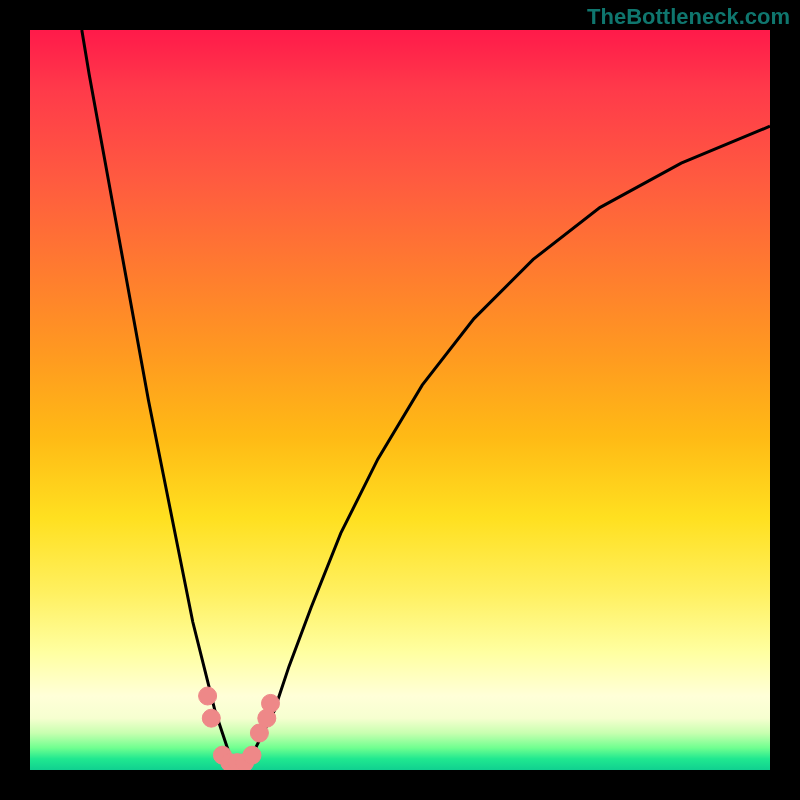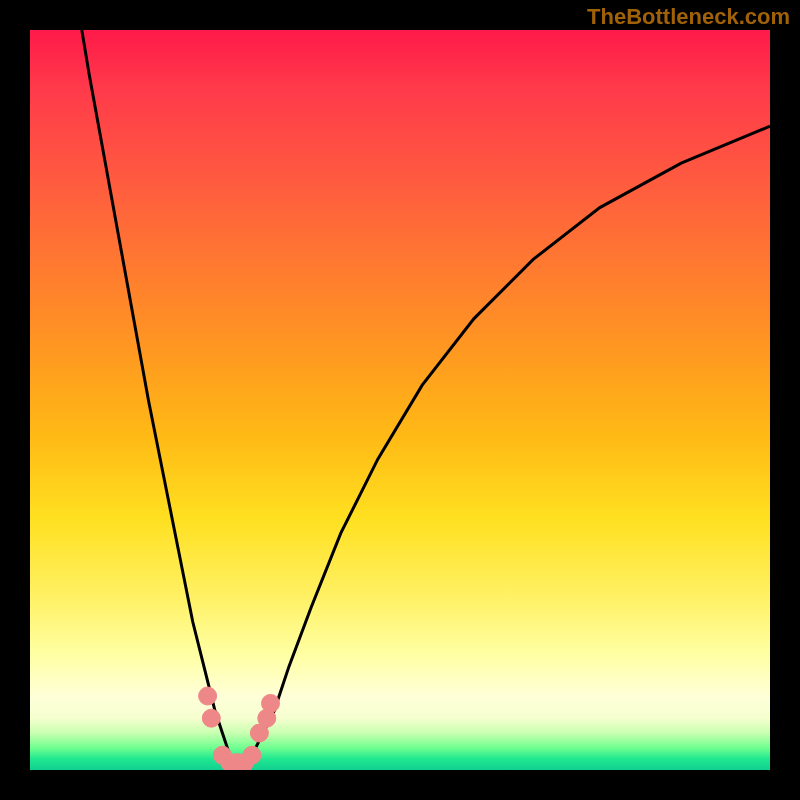--- a/index.html
+++ b/index.html
@@ -13,21 +13,21 @@
   .container {
     position: relative;
     width: 800px;
     height: 800px;
     background: #000;
   }
   .watermark {
     position: absolute;
     top: 4px;
     right: 10px;
-    color: #a16207;
+    color: #0f766e;
     font-size: 22px;
     font-weight: bold;
     z-index: 10;
   }
   .plot-area {
     position: absolute;
     left: 30px;
     top: 30px;
     width: 740px;
     height: 740px;

